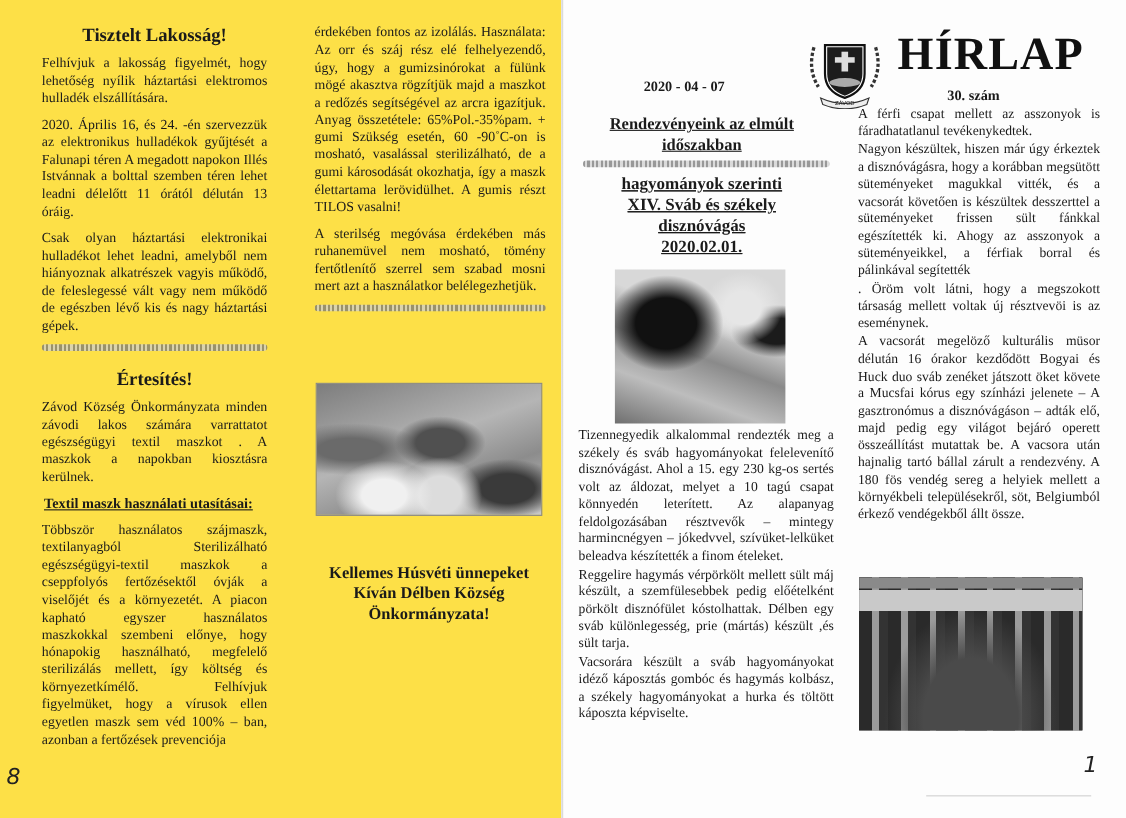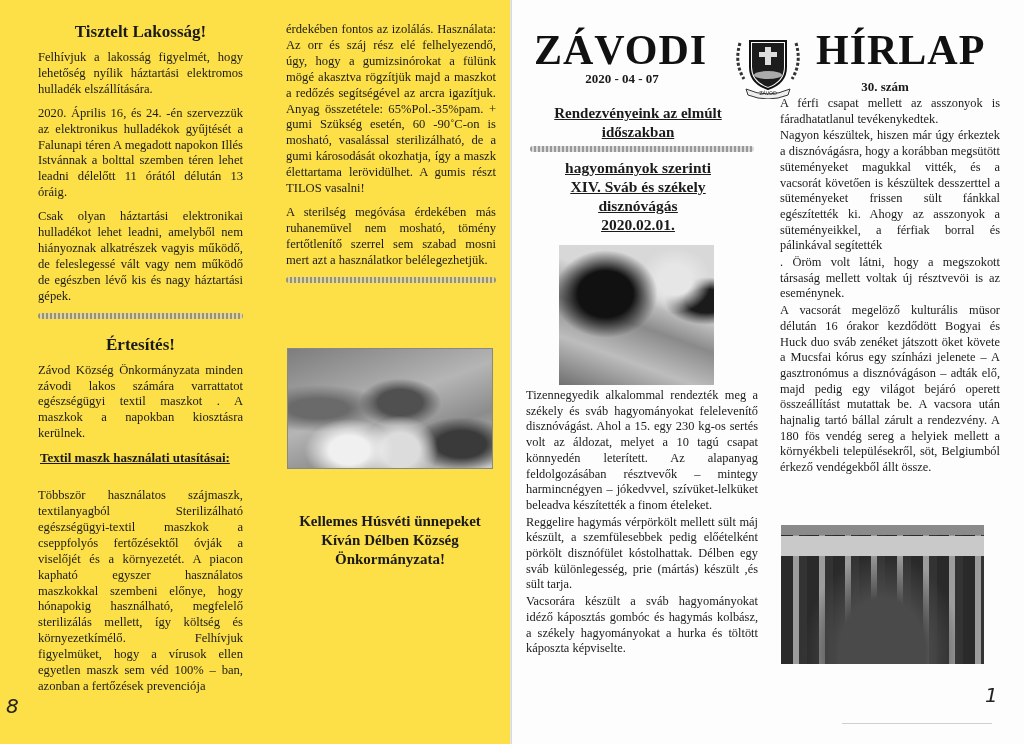--- a/index.html
+++ b/index.html
@@ -60,21 +60,21 @@
     <div class="body-text">
       <p>Felhívjuk a lakosság figyelmét, hogy lehetőség nyílik háztartási elektromos hulladék elszállítására.</p>
       <p>2020. Április 16, és 24. -én szervezzük az elektronikus hulladékok gyűjtését a Falunapi téren  A megadott napokon Illés Istvánnak a bolttal szemben téren lehet leadni délelőtt 11 órától délután 13 óráig.</p>
       <p>Csak olyan háztartási elektronikai hulladékot lehet leadni, amelyből nem hiányoznak alkatrészek vagyis működő, de feleslegessé vált vagy  nem működő de egészben lévő kis és nagy háztartási gépek.</p>
     </div>
     <div class="ornament-rule" style="margin-top:4px;"></div>
     <h2 class="head" style="margin-top:16px; margin-bottom:8px;">Értesítés!</h2>
     <div class="body-text">
       <p>Závod Község Önkormányzata minden závodi lakos számára varrattatot egészségügyi textil maszkot . A maszkok a napokban kiosztásra kerülnek.</p>
     </div>
-    <h3 class="subhead" style="margin:4px 0 22px 2px;text-decoration:underline;">Textil maszk használati utasításai:</h3>
+    <h3 class="subhead" style="margin:4px 0 8px 2px;text-decoration:underline;">Textil maszk használati utasításai:</h3>
     <div class="body-text">
       <p>Többször használatos szájmaszk, textilanyagból Sterilizálható egészségügyi-textil maszkok a cseppfolyós fertőzésektől óvják a viselőjét és a környezetét. A piacon kapható egyszer használatos maszkokkal szembeni előnye, hogy hónapokig használható, megfelelő sterilizálás mellett, így költség és környezetkímélő. Felhívjuk figyelmüket, hogy a vírusok ellen egyetlen maszk sem véd 100% – ban, azonban a fertőzések prevenciója</p>
     </div>
   </div>
 
   <div class="col" style="left:286px; top:22px; width:210px;">
     <div class="body-text">
       <p>érdekében fontos az izolálás. Használata: Az orr és száj rész elé felhelyezendő, úgy, hogy a gumizsinórokat a fülünk mögé akasztva rögzítjük majd a maszkot a redőzés segítségével az arcra igazítjuk. Anyag összetétele: 65%Pol.-35%pam. + gumi Szükség esetén, 60 -90˚C-on is mosható, vasalással sterilizálható, de a gumi károsodását okozhatja, így a maszk élettartama lerövidülhet. A gumis részt TILOS vasalni!</p>
       <p>A sterilség megóvása érdekében más ruhanemüvel nem mosható, tömény fertőtlenítő szerrel sem szabad mosni mert azt a használatkor belélegezhetjük.</p>
     </div>
@@ -89,21 +89,20 @@
     <div>Önkormányzata!</div>
   </div>
 
   <div class="handnum" style="left:6px; top:694px; font-size:20px;">8</div>
 </div>
 
 <div class="fold"></div>
 
 <div class="page-right">
 
-  <div class="masthead-title" style="left:22px; top:28px;">ZÁVODI</div>
 
   <div class="crest" style="left:220px; top:33px;">
     <svg width="72" height="66" viewBox="0 0 72 66">
       <path d="M8 10 Q2 30 12 46 M64 10 Q70 30 60 46" stroke="#333" stroke-width="3" fill="none" stroke-dasharray="3 2"></path>
       <path d="M18 8 H54 V34 Q54 50 36 56 Q18 50 18 34 Z" fill="#fff" stroke="#111" stroke-width="2"></path>
       <path d="M20 10 H52 V34 Q52 48 36 54 Q20 48 20 34 Z" fill="#1c1c1c"></path>
       <rect x="33" y="14" width="6" height="18" fill="#ddd"></rect>
       <rect x="27" y="19" width="18" height="5" fill="#ddd"></rect>
       <ellipse cx="36" cy="42" rx="14" ry="4" fill="#aaa"></ellipse>
       <path d="M14 56 Q36 66 58 56 L56 62 Q36 70 16 62 Z" fill="#eee" stroke="#333" stroke-width="1"></path>

